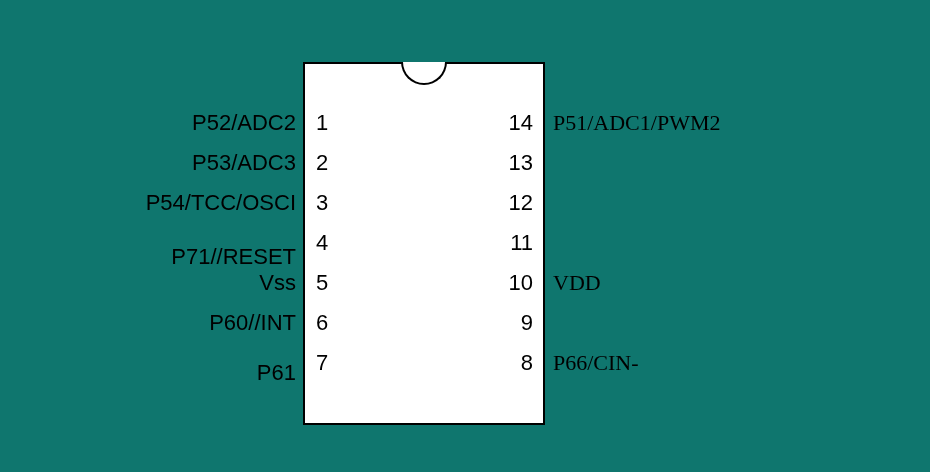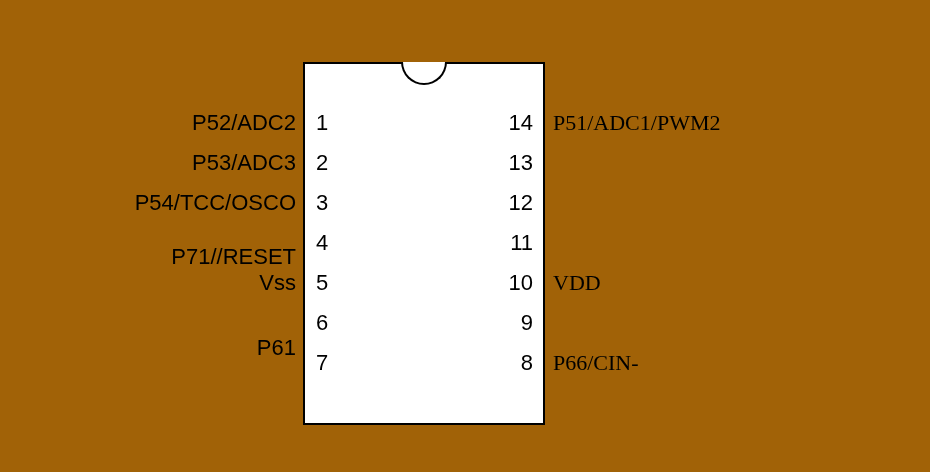--- a/index.html
+++ b/index.html
@@ -4,21 +4,21 @@
 <style>
   html, body {
     margin: 0;
     padding: 0;
     background: #ffffff;
   }
   .canvas {
     position: relative;
     width: 930px;
     height: 472px;
-    background: #a16207;
+    background: #0f766e;
     font-family: "Liberation Sans", sans-serif;
     color: #000000;
     overflow: hidden;
   }
   .ic-body {
     position: absolute;
     left: 303px;
     top: 62px;
     width: 242px;
     height: 363px;
@@ -54,24 +54,25 @@
 <body>
 
 <div class="canvas">
 
   <div class="ic-body">
     <div class="notch"></div>
   </div>
 
   <span class="pin-label lbl-left" style="top:111px">P52/ADC2</span>
   <span class="pin-label lbl-left" style="top:151px">P53/ADC3</span>
-  <span class="pin-label lbl-left" style="top:191px">P54/TCC/OSCO</span>
+  <span class="pin-label lbl-left" style="top:191px">P54/TCC/OSCI</span>
   <span class="pin-label lbl-left" style="top:245px">P71//RESET</span>
   <span class="pin-label lbl-left" style="top:271px">Vss</span>
-  <span class="pin-label lbl-left" style="top:336px">P61</span>
+  <span class="pin-label lbl-left" style="top:311px">P60//INT</span>
+  <span class="pin-label lbl-left" style="top:361px">P61</span>
 
   <span class="pin-number num-left" style="top:111px">1</span>
   <span class="pin-number num-left" style="top:151px">2</span>
   <span class="pin-number num-left" style="top:191px">3</span>
   <span class="pin-number num-left" style="top:231px">4</span>
   <span class="pin-number num-left" style="top:271px">5</span>
   <span class="pin-number num-left" style="top:311px">6</span>
   <span class="pin-number num-left" style="top:351px">7</span>
 
   <span class="pin-number num-right" style="top:111px">14</span>

